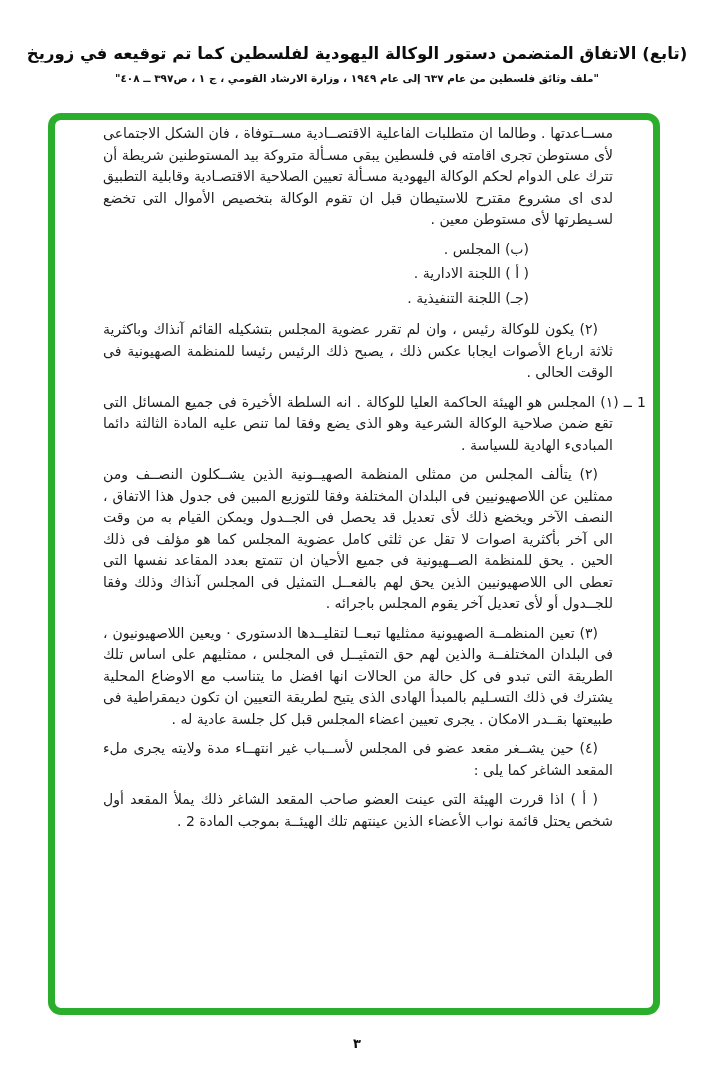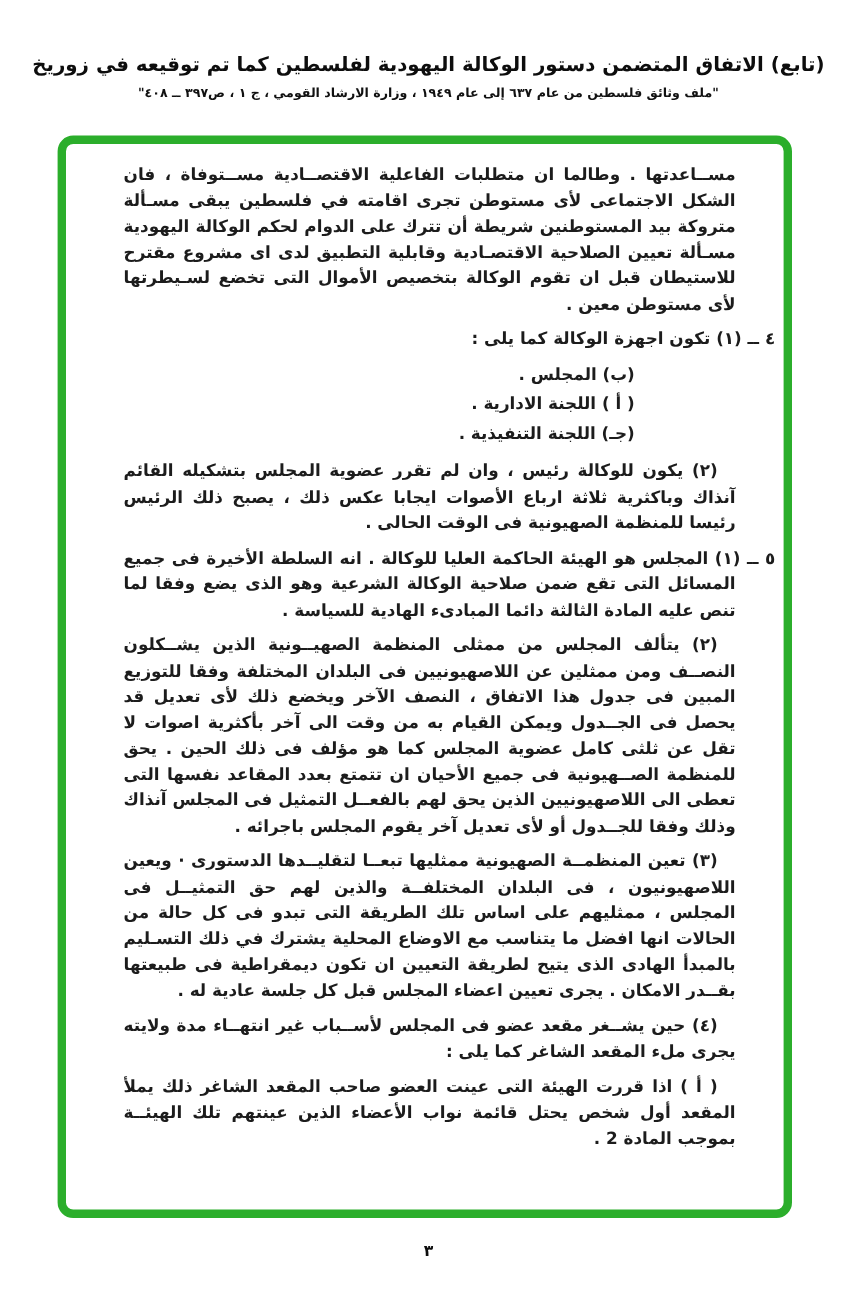--- a/index.html
+++ b/index.html
@@ -16,21 +16,21 @@
   }
   .doc-title{
     font-size:16.5px;font-weight:bold;margin:0;letter-spacing:0;color:#0d0d0d;
   }
   .doc-subtitle{
     font-size:10.5px;font-weight:bold;margin-top:9px;color:#111;
   }
   .frame{
     position:absolute;left:48px;top:113px;width:612px;height:902px;
     box-sizing:border-box;border:7px solid var(--green);border-radius:13px;
-    padding:16px 40px 8px 48px;overflow:hidden;background:#fff;font-weight:bold;
+    padding:3px 40px 8px 48px;overflow:hidden;background:#fff;
   }
   .body-text{
     direction:rtl;text-align:justify;font-size:14px;line-height:21.5px;color:var(--ink);
   }
   .body-text p{margin:0 0 8px 0;}
   .hang{text-indent:-33px;}          
   .indent{text-indent:15px;}         
   .items{margin:0 84px 10px 0;}
   .items p{margin:0 0 3px 0;text-align:right;}
   .lead-in{margin-bottom:9px;}
@@ -45,31 +45,30 @@
 <div class="doc-header">
   <h1 class="doc-title">(تابع) الاتفاق المتضمن دستور الوكالة اليهودية لفلسطين كما تم توقيعه في زوريخ</h1>
   <div class="doc-subtitle">"ملف وثائق فلسطين من عام ٦٣٧ إلى عام ١٩٤٩ ، وزارة الارشاد القومي ، ج ١ ، ص٣٩٧ ــ ٤٠٨"</div>
 </div>
 
 <div class="frame">
   <div class="body-text">
 
     <p class="lead-in">مســاعدتها . وطالما ان متطلبات الفاعلية الاقتصــادية مســتوفاة ، فان الشكل الاجتماعى لأى مستوطن تجرى اقامته في فلسطين يبقى مسـألة متروكة بيد المستوطنين شريطة أن تترك على الدوام لحكم الوكالة اليهودية مسـألة تعيين الصلاحية الاقتصـادية وقابلية التطبيق لدى اى مشروع مقترح للاستيطان قبل ان تقوم الوكالة بتخصيص الأموال التى تخضع لسـيطرتها لأى مستوطن معين .</p>
 
-    <p class="hang">٤ ــ (١) تكون اجهزة الوكالة كما يلى :</p>
 
     <div class="items">
       <p>(ب) المجلس .</p>
       <p>( أ ) اللجنة الادارية .</p>
       <p>(جـ) اللجنة التنفيذية .</p>
     </div>
 
     <p class="indent">(٢) يكون للوكالة رئيس ، وان لم تقرر عضوية المجلس بتشكيله القائم آنذاك وباكثرية ثلاثة ارباع الأصوات ايجابا عكس ذلك ، يصبح ذلك الرئيس رئيسا للمنظمة الصهيونية فى الوقت الحالى .</p>
 
-    <p class="hang">٥ ــ (١) المجلس هو الهيئة الحاكمة العليا للوكالة . انه السلطة الأخيرة فى جميع المسائل التى تقع ضمن صلاحية الوكالة الشرعية وهو الذى يضع وفقا لما تنص عليه المادة الثالثة دائما المبادىء الهادية للسياسة .</p>
+    <p class="hang">1 ــ (١) المجلس هو الهيئة الحاكمة العليا للوكالة . انه السلطة الأخيرة فى جميع المسائل التى تقع ضمن صلاحية الوكالة الشرعية وهو الذى يضع وفقا لما تنص عليه المادة الثالثة دائما المبادىء الهادية للسياسة .</p>
 
     <p class="indent">(٢) يتألف المجلس من ممثلى المنظمة الصهيــونية الذين يشــكلون النصــف ومن ممثلين عن اللاصهيونيين فى البلدان المختلفة وفقا للتوزيع المبين فى جدول هذا الاتفاق ، النصف الآخر ويخضع ذلك لأى تعديل قد يحصل فى الجــدول ويمكن القيام به من وقت الى آخر بأكثرية اصوات لا تقل عن ثلثى كامل عضوية المجلس كما هو مؤلف فى ذلك الحين . يحق للمنظمة الصــهيونية فى جميع الأحيان ان تتمتع بعدد المقاعد نفسها التى تعطى الى اللاصهيونيين الذين يحق لهم بالفعــل التمثيل فى المجلس آنذاك وذلك وفقا للجــدول أو لأى تعديل آخر يقوم المجلس باجرائه .</p>
 
     <p class="indent">(٣) تعين المنظمــة الصهيونية ممثليها تبعــا لتقليــدها الدستورى · ويعين اللاصهيونيون ، فى البلدان المختلفــة والذين لهم حق التمثيــل فى المجلس ، ممثليهم على اساس تلك الطريقة التى تبدو فى كل حالة من الحالات انها افضل ما يتناسب مع الاوضاع المحلية يشترك في ذلك التسـليم بالمبدأ الهادى الذى يتيح لطريقة التعيين ان تكون ديمقراطية فى طبيعتها بقــدر الامكان . يجرى تعيين اعضاء المجلس قبل كل جلسة عادية له .</p>
 
     <p class="indent">(٤) حين يشــغر مقعد عضو فى المجلس لأســباب غير انتهــاء مدة ولايته يجرى ملء المقعد الشاغر كما يلى :</p>
 
     <p class="indent">( أ ) اذا قررت الهيئة التى عينت العضو صاحب المقعد الشاغر ذلك يملأ المقعد أول شخص يحتل قائمة نواب الأعضاء الذين عينتهم تلك الهيئــة بموجب المادة 2 .</p>
 
 

